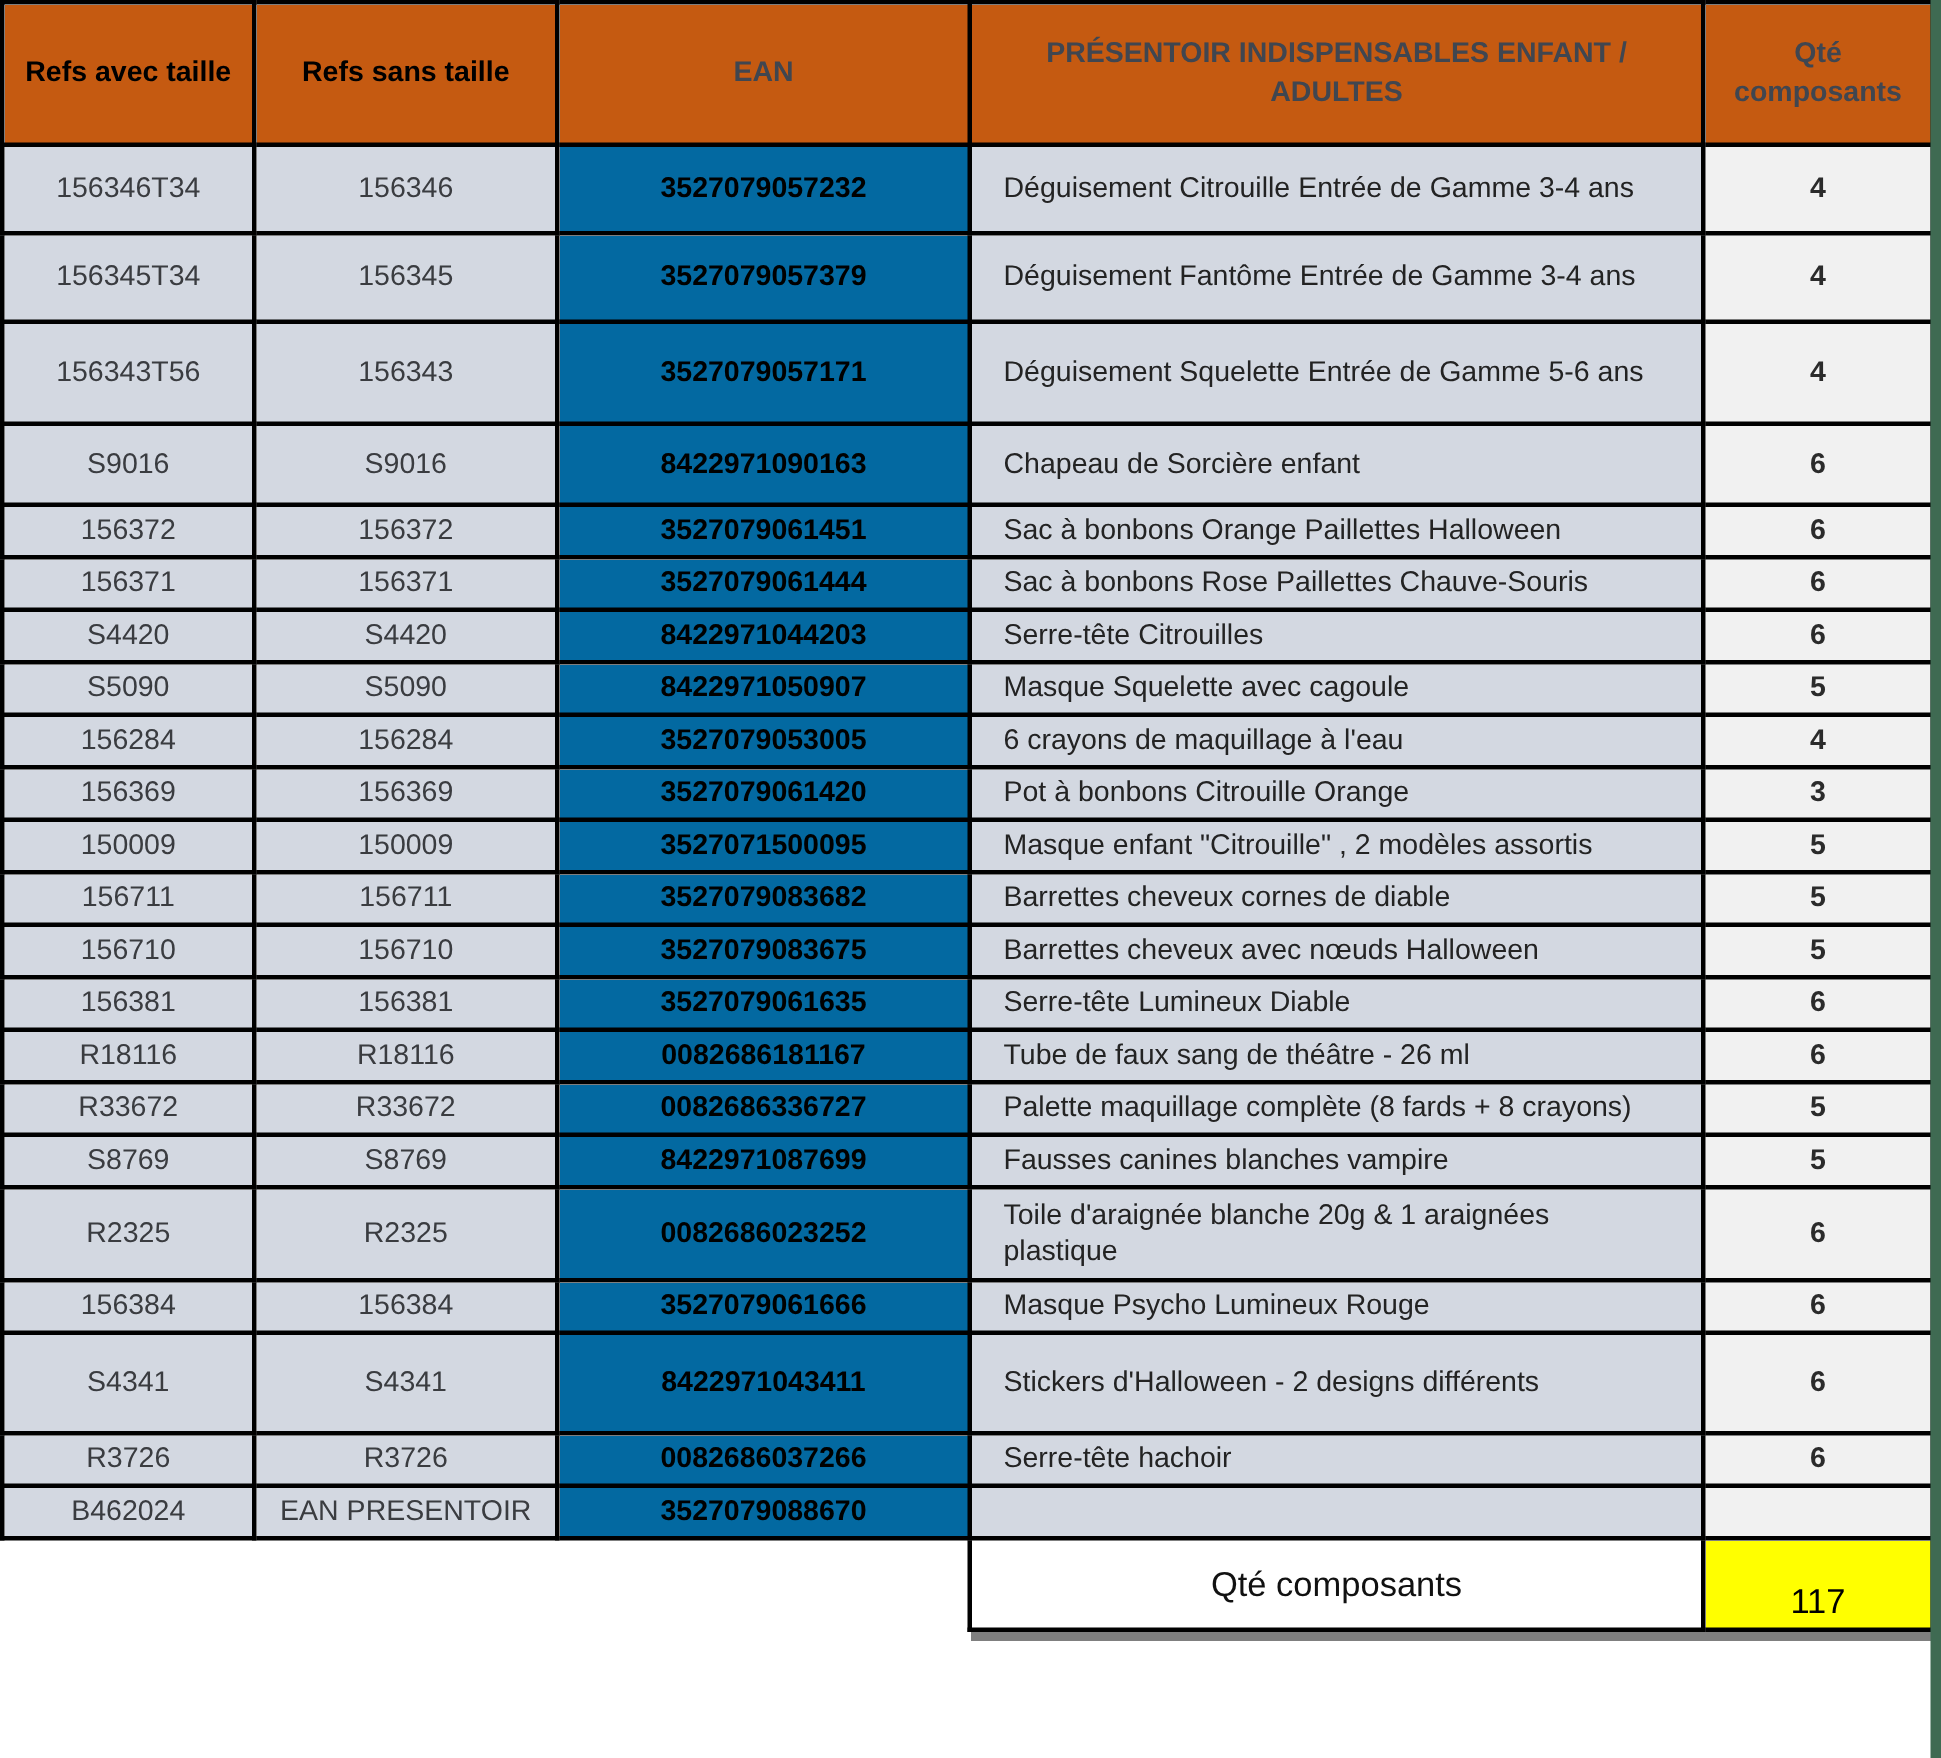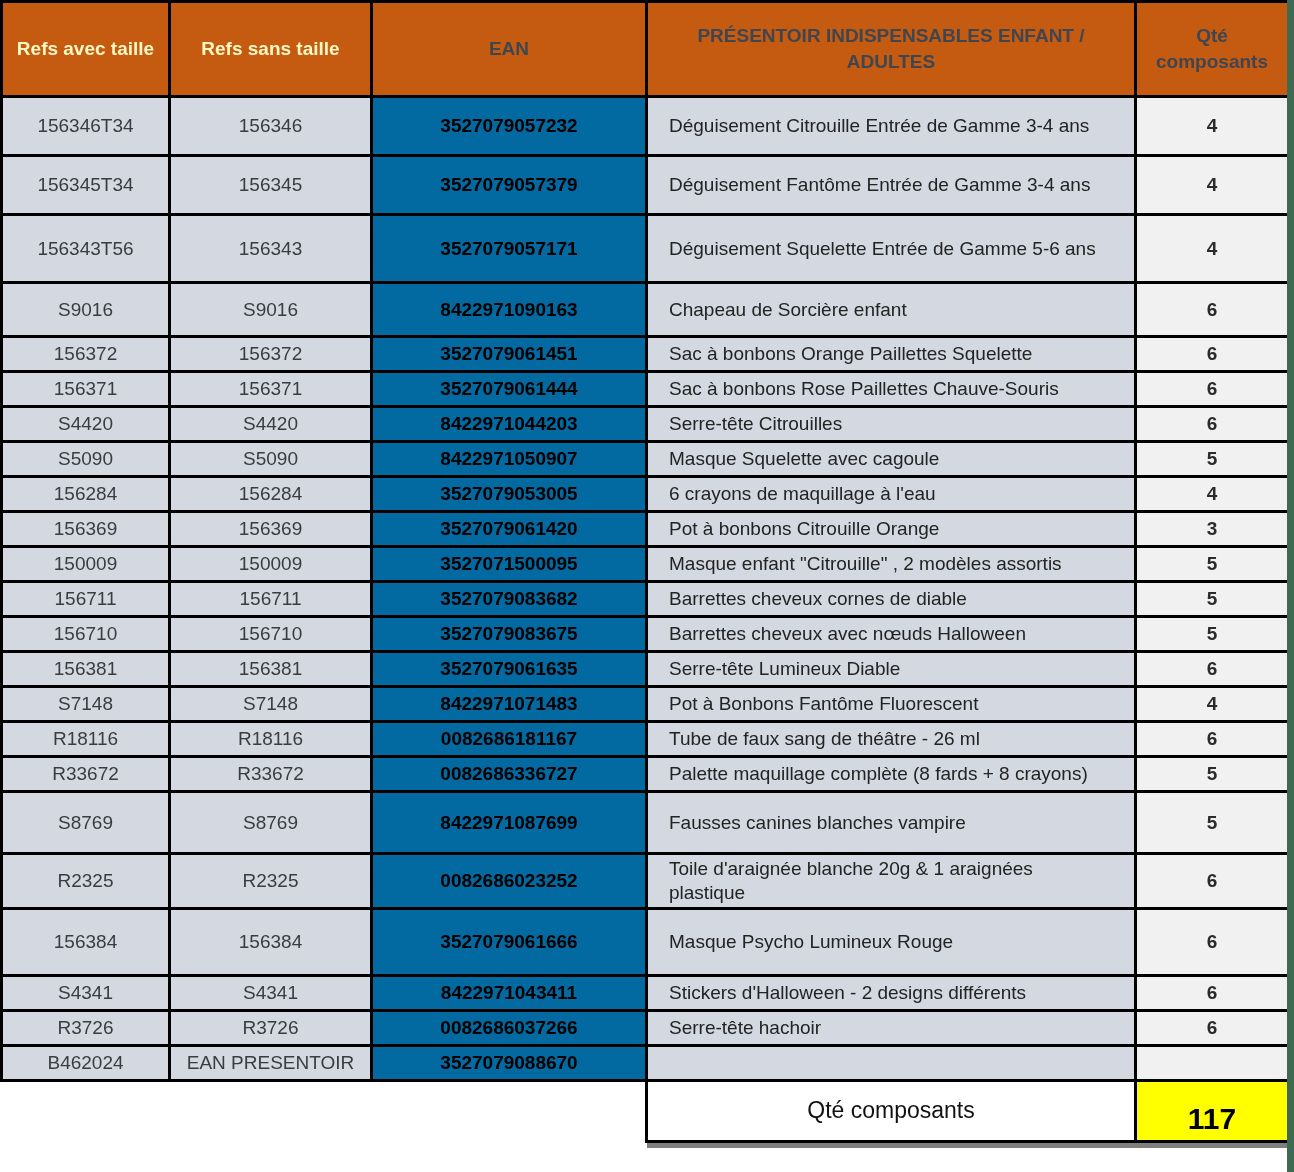--- a/index.html
+++ b/index.html
@@ -33,21 +33,21 @@
   thead tr { height: 95px; }
   th {
     background: #C55A11;
     font-weight: bold;
     font-size: 19px;
     line-height: 1.35;
     text-align: center;
     vertical-align: middle;
     color: #404650;
   }
-  th.black { color: #fef9c3; }
+  th.black { color: #000000; }
   .hw  { display: inline-block; max-width: 390px; }
   .hw2 { display: inline-block; max-width: 115px; }
 
   tbody tr { height: 35px; }
   tbody tr:nth-child(1), tbody tr:nth-child(2) { height: 59px; margin-top: 40px; }
   tbody tr:nth-child(3)  { height: 68px; }
   tbody tr:nth-child(4)  { height: 54px; }
   tbody tr:nth-child(18) { height: 62px; }
   tbody tr:nth-child(20) { height: 67px; }
 
@@ -87,22 +87,22 @@
     background: #ffffff;
     text-align: center;
     font-size: 23px;
     color: #111111;
   }
   td.f-total {
     background: #FFFF00;
     text-align: center;
     vertical-align: bottom;
     padding-bottom: 4px;
-    font-weight: bold;
-    font-size: 30px;
+    font-weight: normal;
+    font-size: 23px;
     color: #000000;
   }
   tr.strip-row { height: 7px; }
   td.strip { border: none; background: #7F7F7F; }
 </style>
 </head>
 <body>
 
 <div class="page">
 
@@ -149,21 +149,21 @@
     <td class="c-ref">S9016</td>
     <td class="c-ref">S9016</td>
     <td class="c-ean">8422971090163</td>
     <td class="c-desc">Chapeau de Sorcière enfant</td>
     <td class="c-qty">6</td>
   </tr>
         <tr>
     <td class="c-ref">156372</td>
     <td class="c-ref">156372</td>
     <td class="c-ean">3527079061451</td>
-    <td class="c-desc">Sac à bonbons Orange Paillettes Squelette</td>
+    <td class="c-desc">Sac à bonbons Orange Paillettes Halloween</td>
     <td class="c-qty">6</td>
   </tr>
         <tr>
     <td class="c-ref">156371</td>
     <td class="c-ref">156371</td>
     <td class="c-ean">3527079061444</td>
     <td class="c-desc">Sac à bonbons Rose Paillettes Chauve-Souris</td>
     <td class="c-qty">6</td>
   </tr>
         <tr>
@@ -214,27 +214,20 @@
     <td class="c-ean">3527079083675</td>
     <td class="c-desc">Barrettes cheveux avec nœuds Halloween</td>
     <td class="c-qty">5</td>
   </tr>
         <tr>
     <td class="c-ref">156381</td>
     <td class="c-ref">156381</td>
     <td class="c-ean">3527079061635</td>
     <td class="c-desc">Serre-tête Lumineux Diable</td>
     <td class="c-qty">6</td>
-  </tr>
-        <tr>
-    <td class="c-ref">S7148</td>
-    <td class="c-ref">S7148</td>
-    <td class="c-ean">8422971071483</td>
-    <td class="c-desc">Pot à Bonbons Fantôme Fluorescent</td>
-    <td class="c-qty">4</td>
   </tr>
         <tr>
     <td class="c-ref">R18116</td>
     <td class="c-ref">R18116</td>
     <td class="c-ean">0082686181167</td>
     <td class="c-desc">Tube de faux sang de théâtre - 26 ml</td>
     <td class="c-qty">6</td>
   </tr>
         <tr>
     <td class="c-ref">R33672</td>

